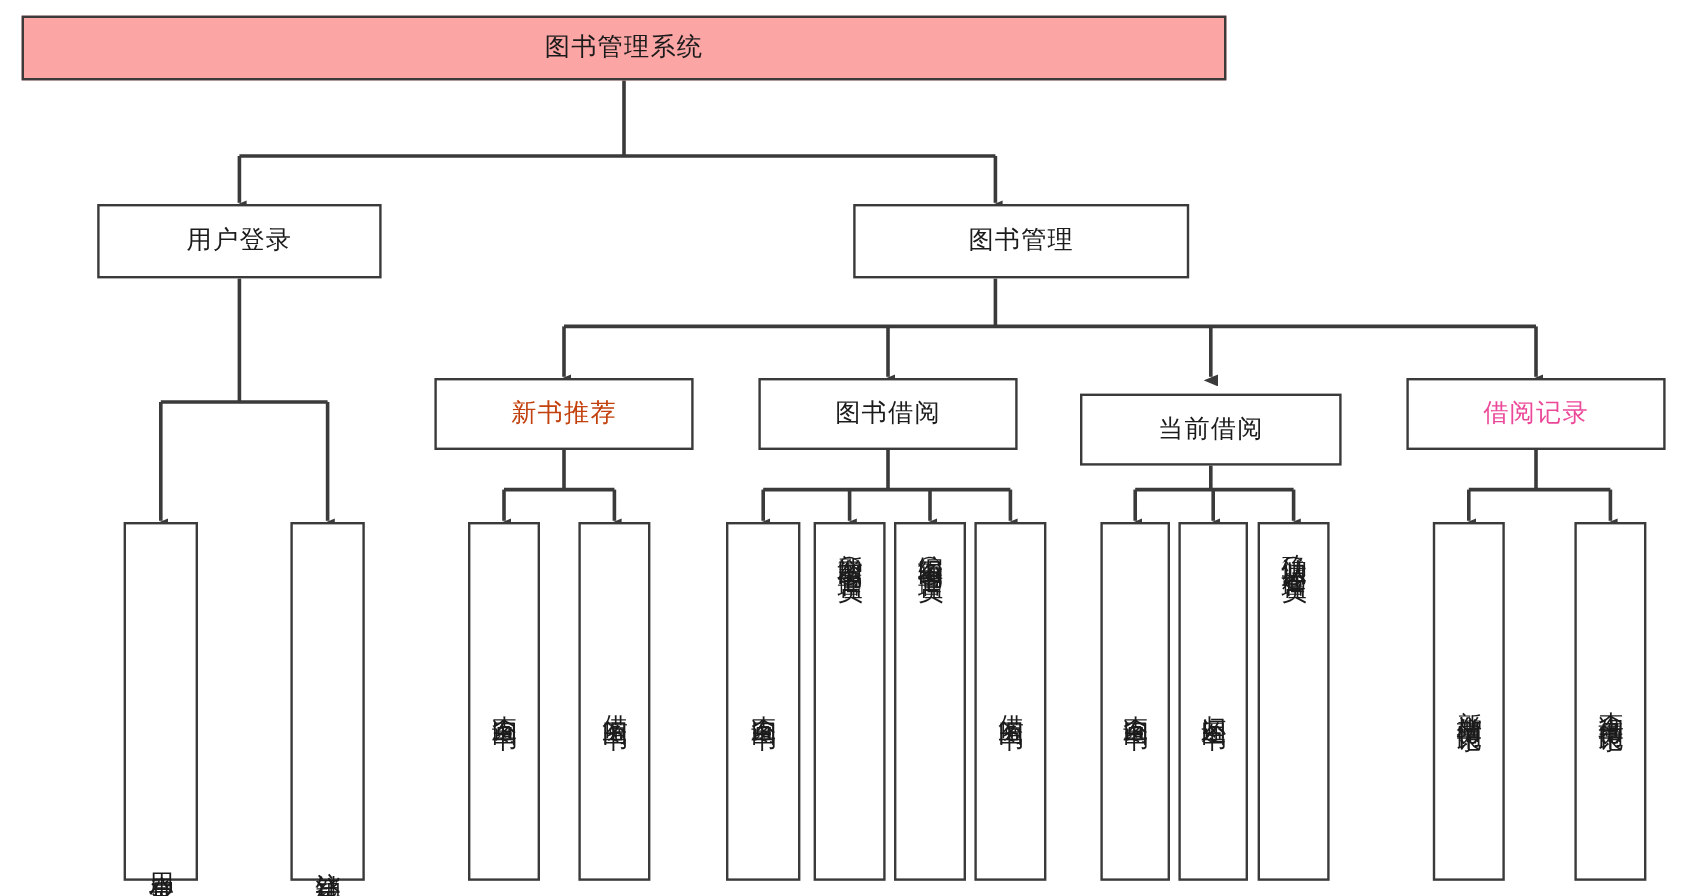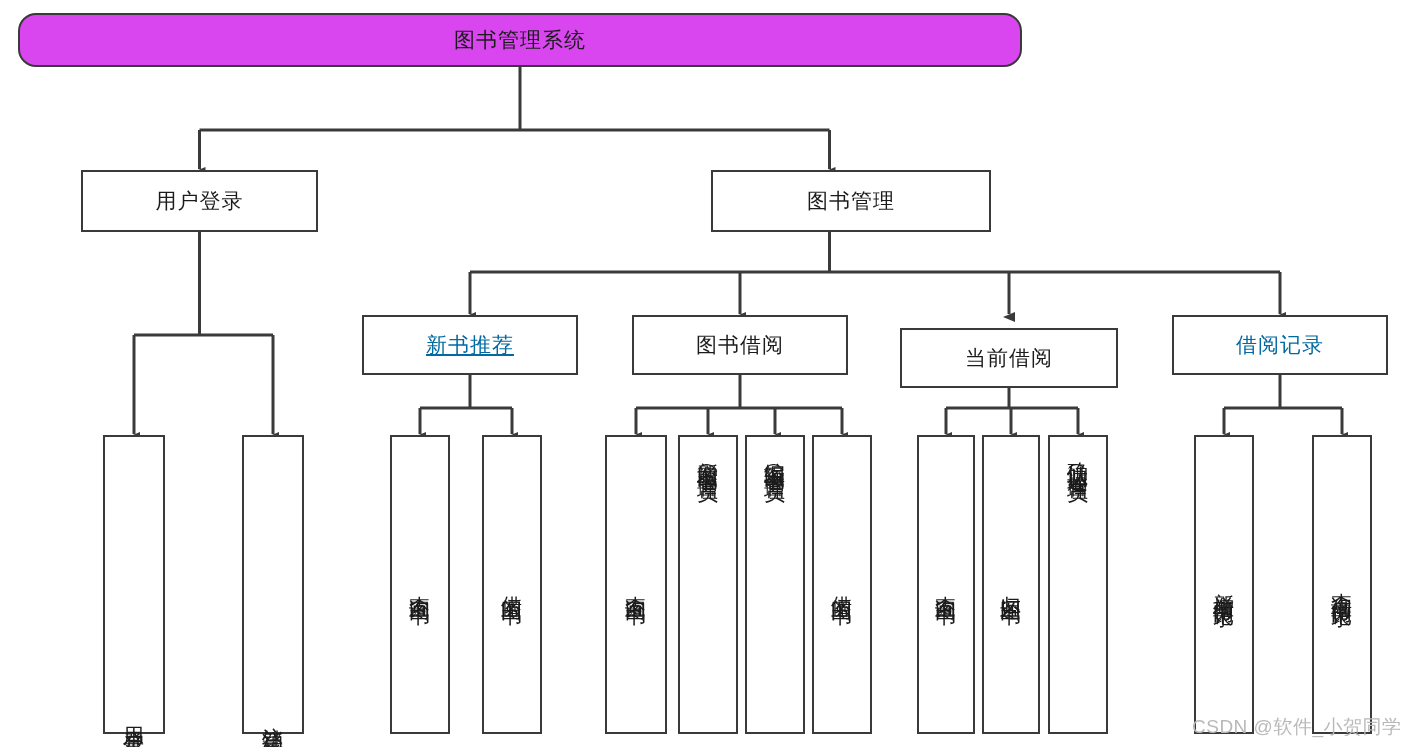--- a/index.html
+++ b/index.html
@@ -116,40 +116,40 @@
         <line x1="946" y1="408" x2="946" y2="434" stroke="#3a3a3a" stroke-width="3" marker-end="url(#arrow)"></line>
         <line x1="1011" y1="408" x2="1011" y2="434" stroke="#3a3a3a" stroke-width="3" marker-end="url(#arrow)"></line>
         <line x1="1078" y1="408" x2="1078" y2="434" stroke="#3a3a3a" stroke-width="3" marker-end="url(#arrow)"></line>
         <line x1="1280" y1="375" x2="1280" y2="408" stroke="#3a3a3a" stroke-width="3"></line>
         <line x1="1224" y1="408" x2="1342" y2="408" stroke="#3a3a3a" stroke-width="3"></line>
         <line x1="1224" y1="408" x2="1224" y2="434" stroke="#3a3a3a" stroke-width="3" marker-end="url(#arrow)"></line>
         <line x1="1342" y1="408" x2="1342" y2="434" stroke="#3a3a3a" stroke-width="3" marker-end="url(#arrow)"></line>
       </g>
   </svg>
   <div id="node-layer">
-      <div class="node" style="left: 18px; top: 13px; width: 1004px; height: 54px; border-color: rgb(58, 58, 58); background: #d946ef; border-radius: 18px;">
+      <div class="node" style="left: 18px; top: 13px; width: 1004px; height: 54px; border-color: rgb(58, 58, 58); background: #fca5a5;">
         <span class="label" style="color: rgb(27, 27, 27);">图书管理系统</span>
       </div>
       <div class="node" style="left: 81px; top: 170px; width: 237px; height: 62px; border-color: rgb(58, 58, 58); background: rgb(255, 255, 255);">
         <span class="label" style="color: rgb(27, 27, 27);">用户登录</span>
       </div>
       <div class="node" style="left: 711px; top: 170px; width: 280px; height: 62px; border-color: rgb(58, 58, 58); background: rgb(255, 255, 255);">
         <span class="label" style="color: rgb(27, 27, 27);">图书管理</span>
       </div>
       <div class="node" style="left: 362px; top: 315px; width: 216px; height: 60px; border-color: rgb(58, 58, 58); background: rgb(255, 255, 255);">
-        <span class="label" style="color: #0369a1; text-decoration: underline;">新书推荐</span>
+        <span class="label" style="color: #c2410c;">新书推荐</span>
       </div>
       <div class="node" style="left: 632px; top: 315px; width: 216px; height: 60px; border-color: rgb(58, 58, 58); background: rgb(255, 255, 255);">
         <span class="label" style="color: rgb(27, 27, 27);">图书借阅</span>
       </div>
       <div class="node" style="left: 900px; top: 328px; width: 218px; height: 60px; border-color: rgb(58, 58, 58); background: rgb(255, 255, 255);">
         <span class="label" style="color: rgb(27, 27, 27);">当前借阅</span>
       </div>
       <div class="node" style="left: 1172px; top: 315px; width: 216px; height: 60px; border-color: rgb(58, 58, 58); background: rgb(255, 255, 255);">
-        <span class="label" style="color: #0369a1;">借阅记录</span>
+        <span class="label" style="color: #ec4899;">借阅记录</span>
       </div>
       <div class="node vertical bottom-anchor" style="left: 103px; top: 435px; width: 62px; height: 299px; border-color: rgb(58, 58, 58); background: rgb(255, 255, 255);">
         <span class="label" style="color: rgb(27, 27, 27);">用户登录</span>
       </div>
       <div class="node vertical bottom-anchor" style="left: 242px; top: 435px; width: 62px; height: 299px; border-color: rgb(58, 58, 58); background: rgb(255, 255, 255);">
         <span class="label" style="color: rgb(27, 27, 27);">注销登录</span>
       </div>
       <div class="node vertical" style="left: 390px; top: 435px; width: 60px; height: 299px; border-color: rgb(58, 58, 58); background: rgb(255, 255, 255);">
         <span class="label" style="color: rgb(27, 27, 27);">查询图书</span>
       </div>
@@ -177,14 +177,13 @@
       <div class="node vertical top-anchor" style="left: 1048px; top: 435px; width: 60px; height: 299px; border-color: rgb(58, 58, 58); background: rgb(255, 255, 255);">
         <span class="label" style="color: rgb(27, 27, 27);">确认归还（管理员）</span>
       </div>
       <div class="node vertical" style="left: 1194px; top: 435px; width: 60px; height: 299px; border-color: rgb(58, 58, 58); background: rgb(255, 255, 255);">
         <span class="label" style="color: rgb(27, 27, 27);">新增借阅记录</span>
       </div>
       <div class="node vertical" style="left: 1312px; top: 435px; width: 60px; height: 299px; border-color: rgb(58, 58, 58); background: rgb(255, 255, 255);">
         <span class="label" style="color: rgb(27, 27, 27);">查询借阅记录</span>
       </div>
     </div>
-  <div class="watermark" style="left: 1192px; top: 714px; color: rgb(185, 185, 185);">CSDN @软件_小贺同学</div>
 </div>
 
 </body></html>

